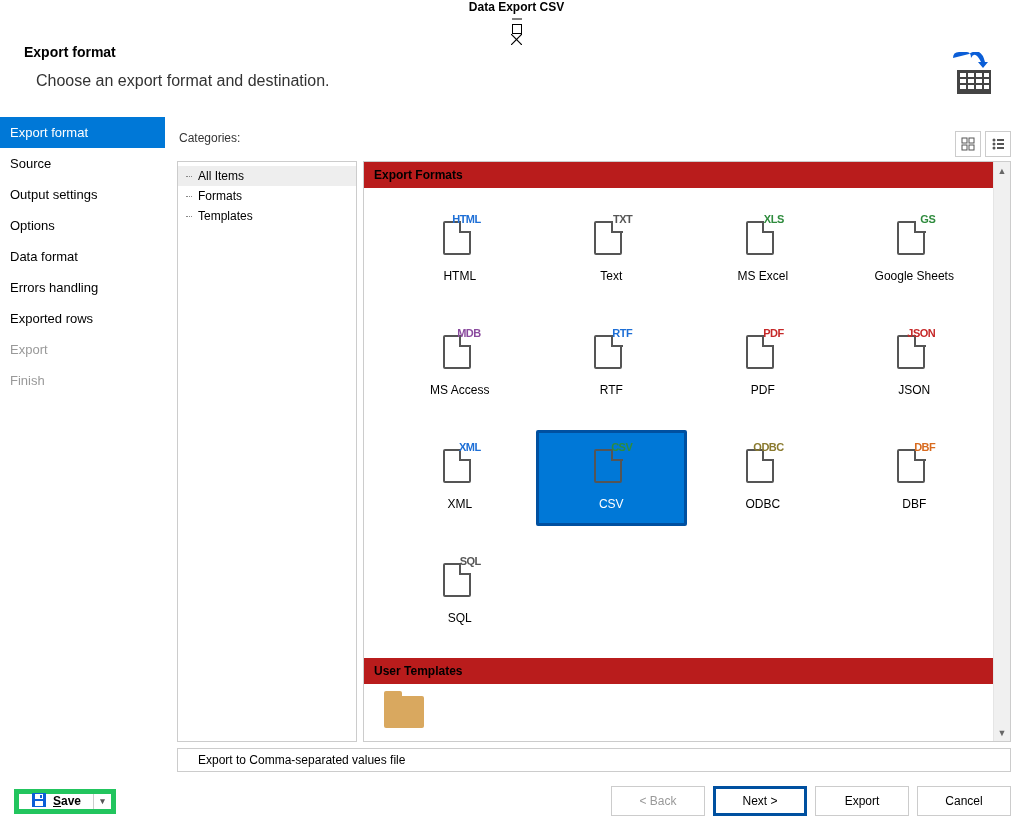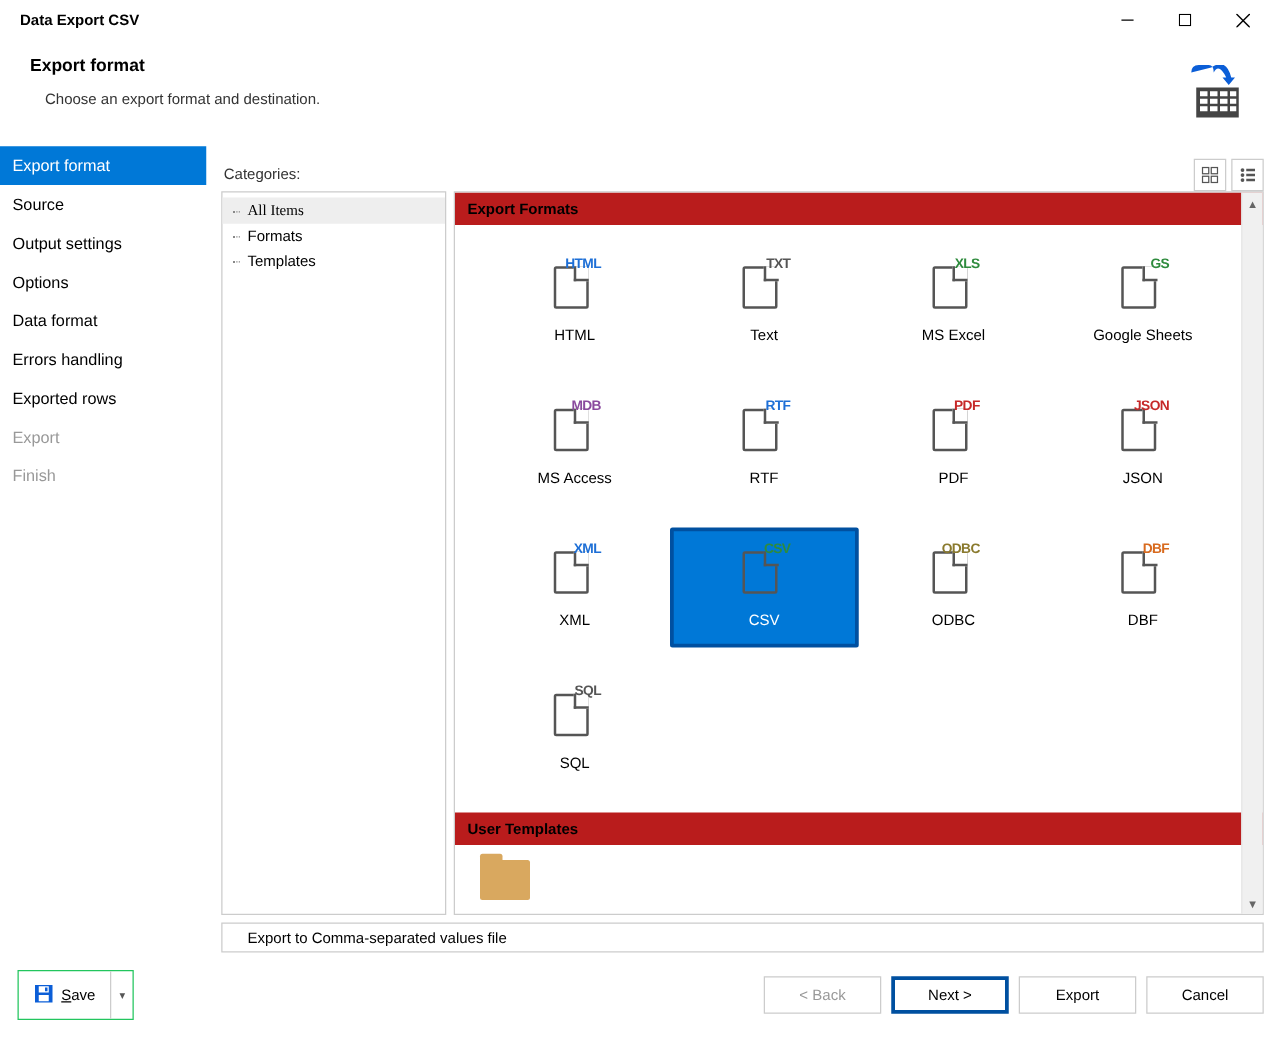--- a/index.html
+++ b/index.html
@@ -12,35 +12,36 @@
   height: 830px;
   overflow: hidden;
   display: flex;
   flex-direction: column;
 }
 .titlebar {
   height: 32px;
   display: flex;
   align-items: center;
   padding: 0 8px 0 16px;
+  flex-direction: column;
 }
 .titlebar .title { font-size: 12px; font-weight: 600; flex: 1; }
 .titlebar .win-btn {
   width: 46px; height: 30px;
   display: flex; align-items: center; justify-content: center;
   color: #000;
 }
 .header {
   padding: 12px 24px 18px 24px;
   display: flex;
   align-items: flex-start;
 }
 .header-text { flex: 1; }
 .header-text h1 { font-size: 14px; font-weight: 700; margin-bottom: 12px; }
-.header-text p { font-size: 12px; color: #333; margin-left: 12px; }
+.header-text p { font-size: 16px; color: #333; margin-left: 12px; }
 .header-icon { margin-right: 8px; margin-top: 8px; }
 .body {
   flex: 1;
   display: flex;
   min-height: 0;
 }
 .sidebar {
   width: 165px;
   display: flex;
   flex-direction: column;
@@ -55,21 +56,21 @@
 .main {
   flex: 1;
   display: flex;
   flex-direction: column;
   padding: 10px 14px 0 12px;
 }
 .main-top {
   display: flex;
   align-items: center;
 }
-.categories-label { font-size: 12px; color: #333; flex: 1; padding: 4px 0 6px 2px;}
+.categories-label { font-size: 12px; color: #333; flex: 1; padding: 4px 0 16px 2px;}
 .view-btns { display: flex; gap: 4px; }
 .view-btn {
   width: 26px; height: 26px;
   border: 1px solid #ccc;
   display: flex; align-items: center; justify-content: center;
   background: #fff;
 }
 .main-panels {
   flex: 1;
   display: flex;
@@ -80,21 +81,21 @@
   width: 180px;
   border: 1px solid #ccc;
   background: #fff;
   padding: 4px 0;
 }
 .cat-tree .node {
   padding: 3px 8px 3px 20px;
   position: relative;
   cursor: pointer;
 }
-.cat-tree .node.selected { background: #eee; font-family: Liberation Serif, serif; }
+.cat-tree .node.selected { background: #eee; }
 .cat-tree .node::before {
   content: '';
   position: absolute;
   left: 8px; top: 50%;
   width: 6px; border-top: 1px dotted #888;
 }
 .formats-wrap {
   flex: 1;
   display: flex;
   flex-direction: column;
@@ -195,22 +196,23 @@
   height: 6px;
 }
 .footer {
   display: flex;
   align-items: center;
   padding: 8px 14px 14px 14px;
   gap: 8px;
 }
 .save-btn-group {
   display: flex;
-  border: 1px solid #22c55e;
-  height: 40px;
+  border: 5px solid #22c55e;
+  height: 25px;
+  font-weight: bold;
 }
 .save-btn {
   display: flex; align-items: center; gap: 6px;
   padding: 0 12px;
   cursor: pointer;
 }
 .save-btn u { text-decoration: underline; }
 .save-drop {
   width: 18px; border-left: 1px solid #ccc;
   display:flex; align-items:center; justify-content:center;

